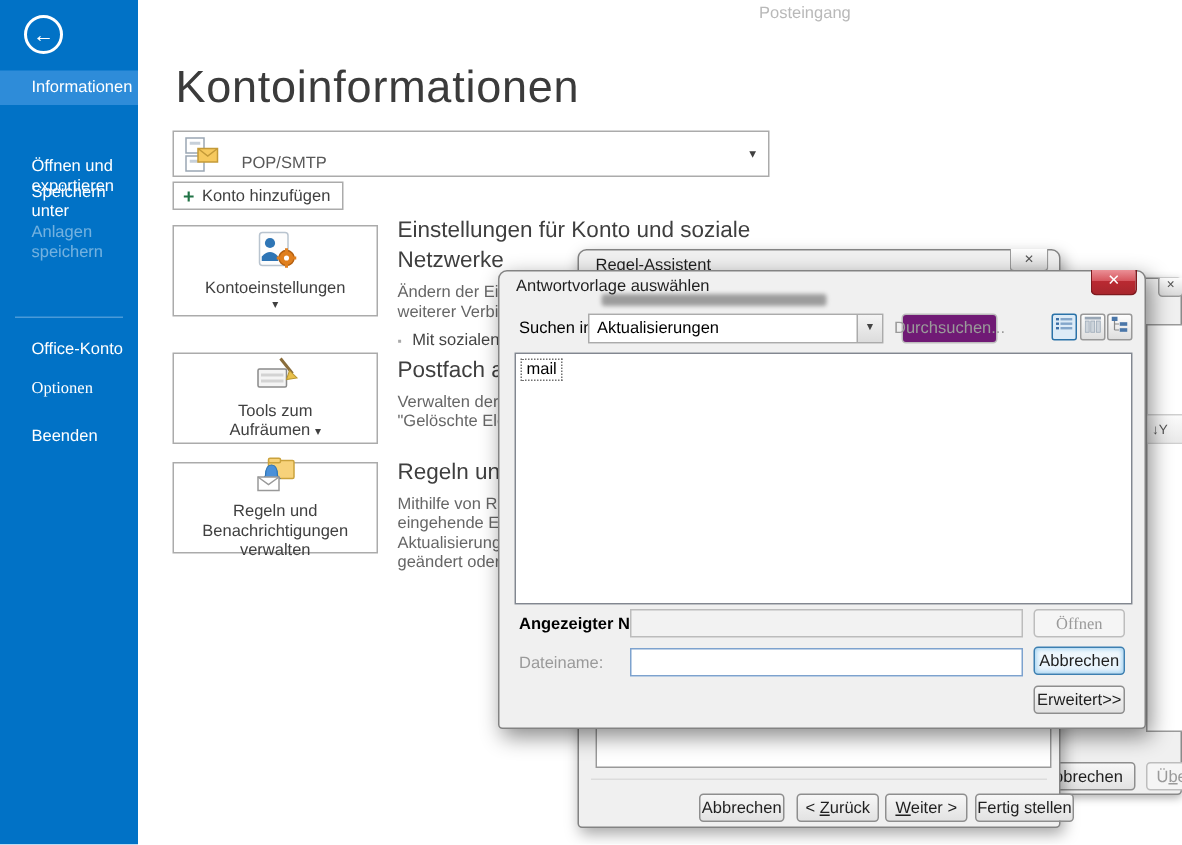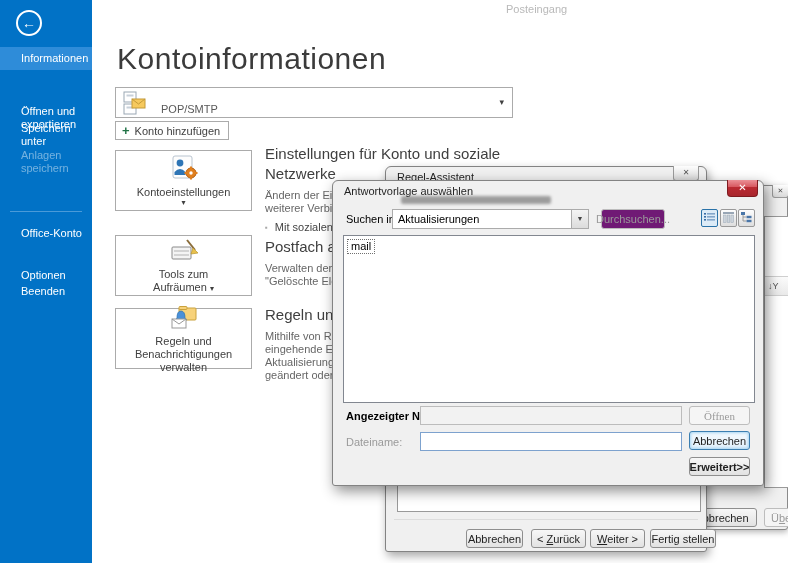--- a/index.html
+++ b/index.html
@@ -119,21 +119,21 @@
     <span>Speichern unter</span>
   </div>
   <div class="nav-item disabled" style="top:144px;">
     <span>Anlagen</span><br>
     <span>speichern</span>
   </div>
   <div class="nav-divider"></div>
   <div class="nav-item" style="top:222px;">
     <span>Office-Konto</span>
   </div>
-  <div class="nav-item" style="top:264px;">
+  <div class="nav-item" style="top:248px;font-family:Liberation Serif, serif;">
     <span>Optionen</span>
   </div>
   <div class="nav-item" style="top:280px;">
     <span>Beenden</span>
   </div>
 </div>
 
 <div class="abs page-title">Kontoinformationen</div>
 
 <div class="abs acct-combo">
@@ -333,16 +333,16 @@
   <div class="win-btn disabled" style="left:356px; top:225px; width:61px;font-family:Liberation Serif, serif;">
     <span>Öffnen</span>
   </div>
 
   <div class="fld-label disabled" style="left:13px; top:255px;">Dateiname:</div>
   <input class="win-input focus" style="left: 87px; top: 251px; width: 262px;" value="">
   <div class="win-btn default" style="left:356px; top:250px; width:61px;">
     <span>Abbrechen</span>
   </div>
 
-  <div class="win-btn" style="left:356px; top:276px; width:61px;font-weight:bold;">
+  <div class="win-btn" style="left:356px; top:276px; width:61px;">
     <span>Erweitert&gt;&gt;</span>
   </div>
 </div>
 
 </body></html>

